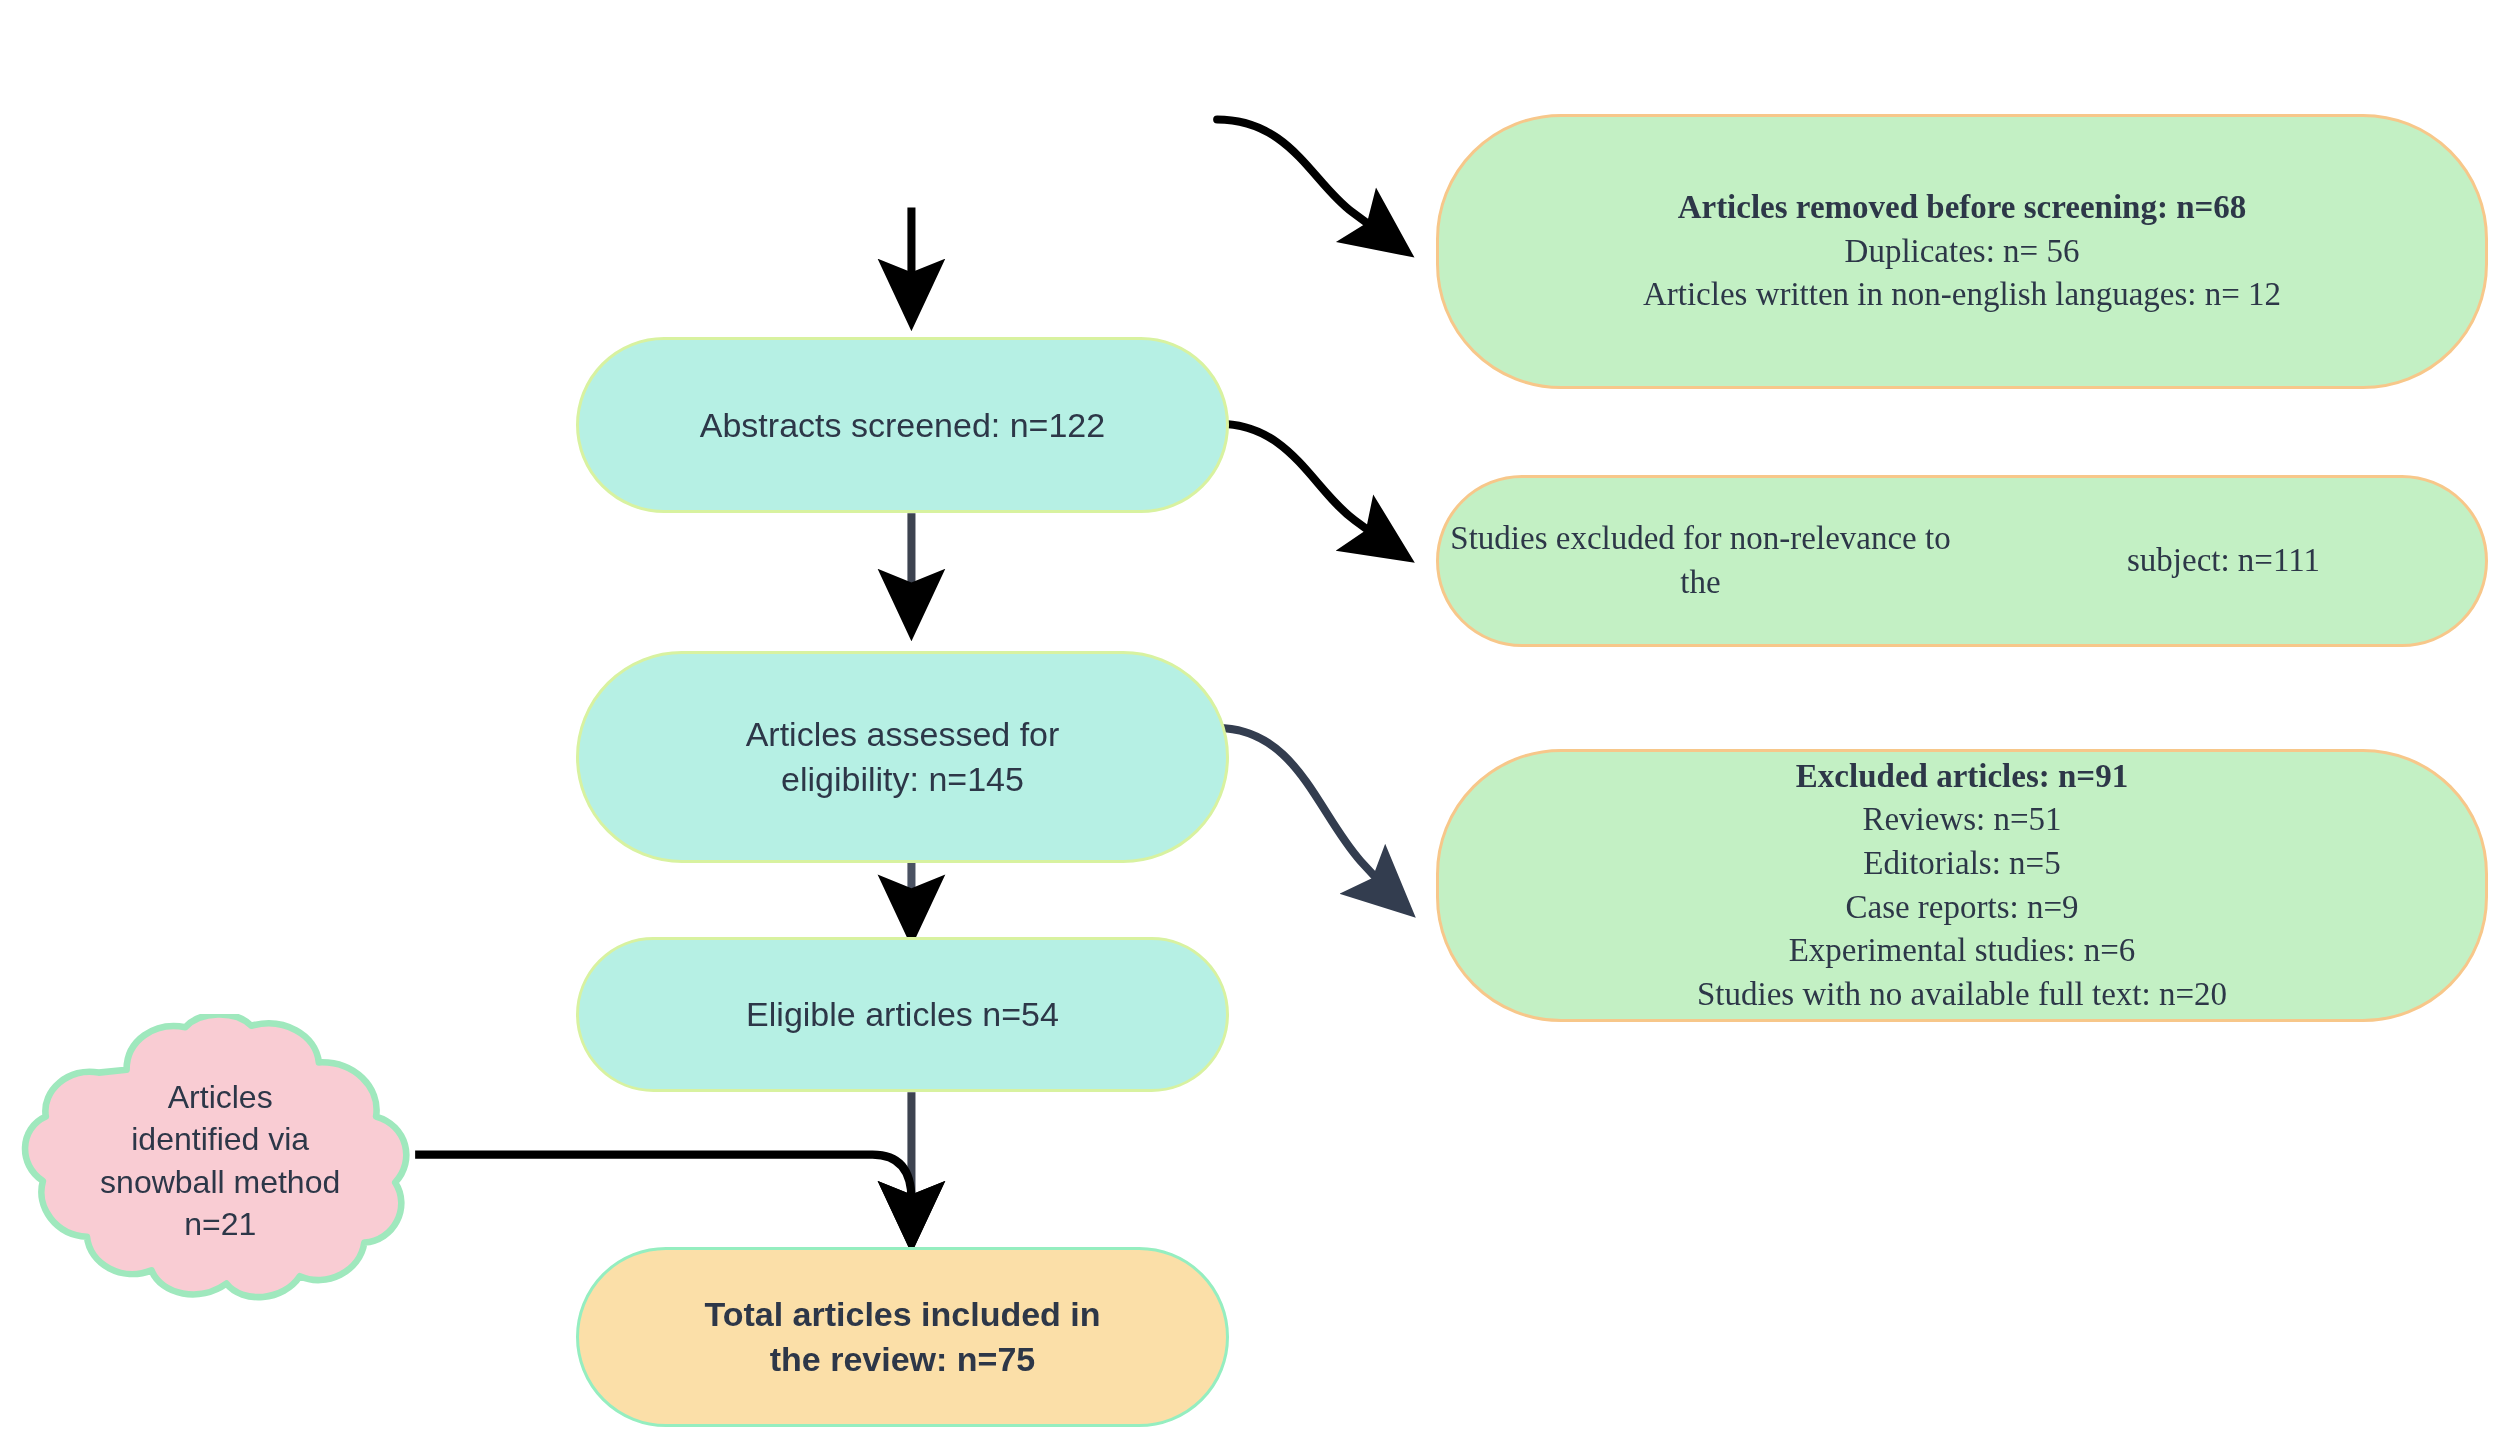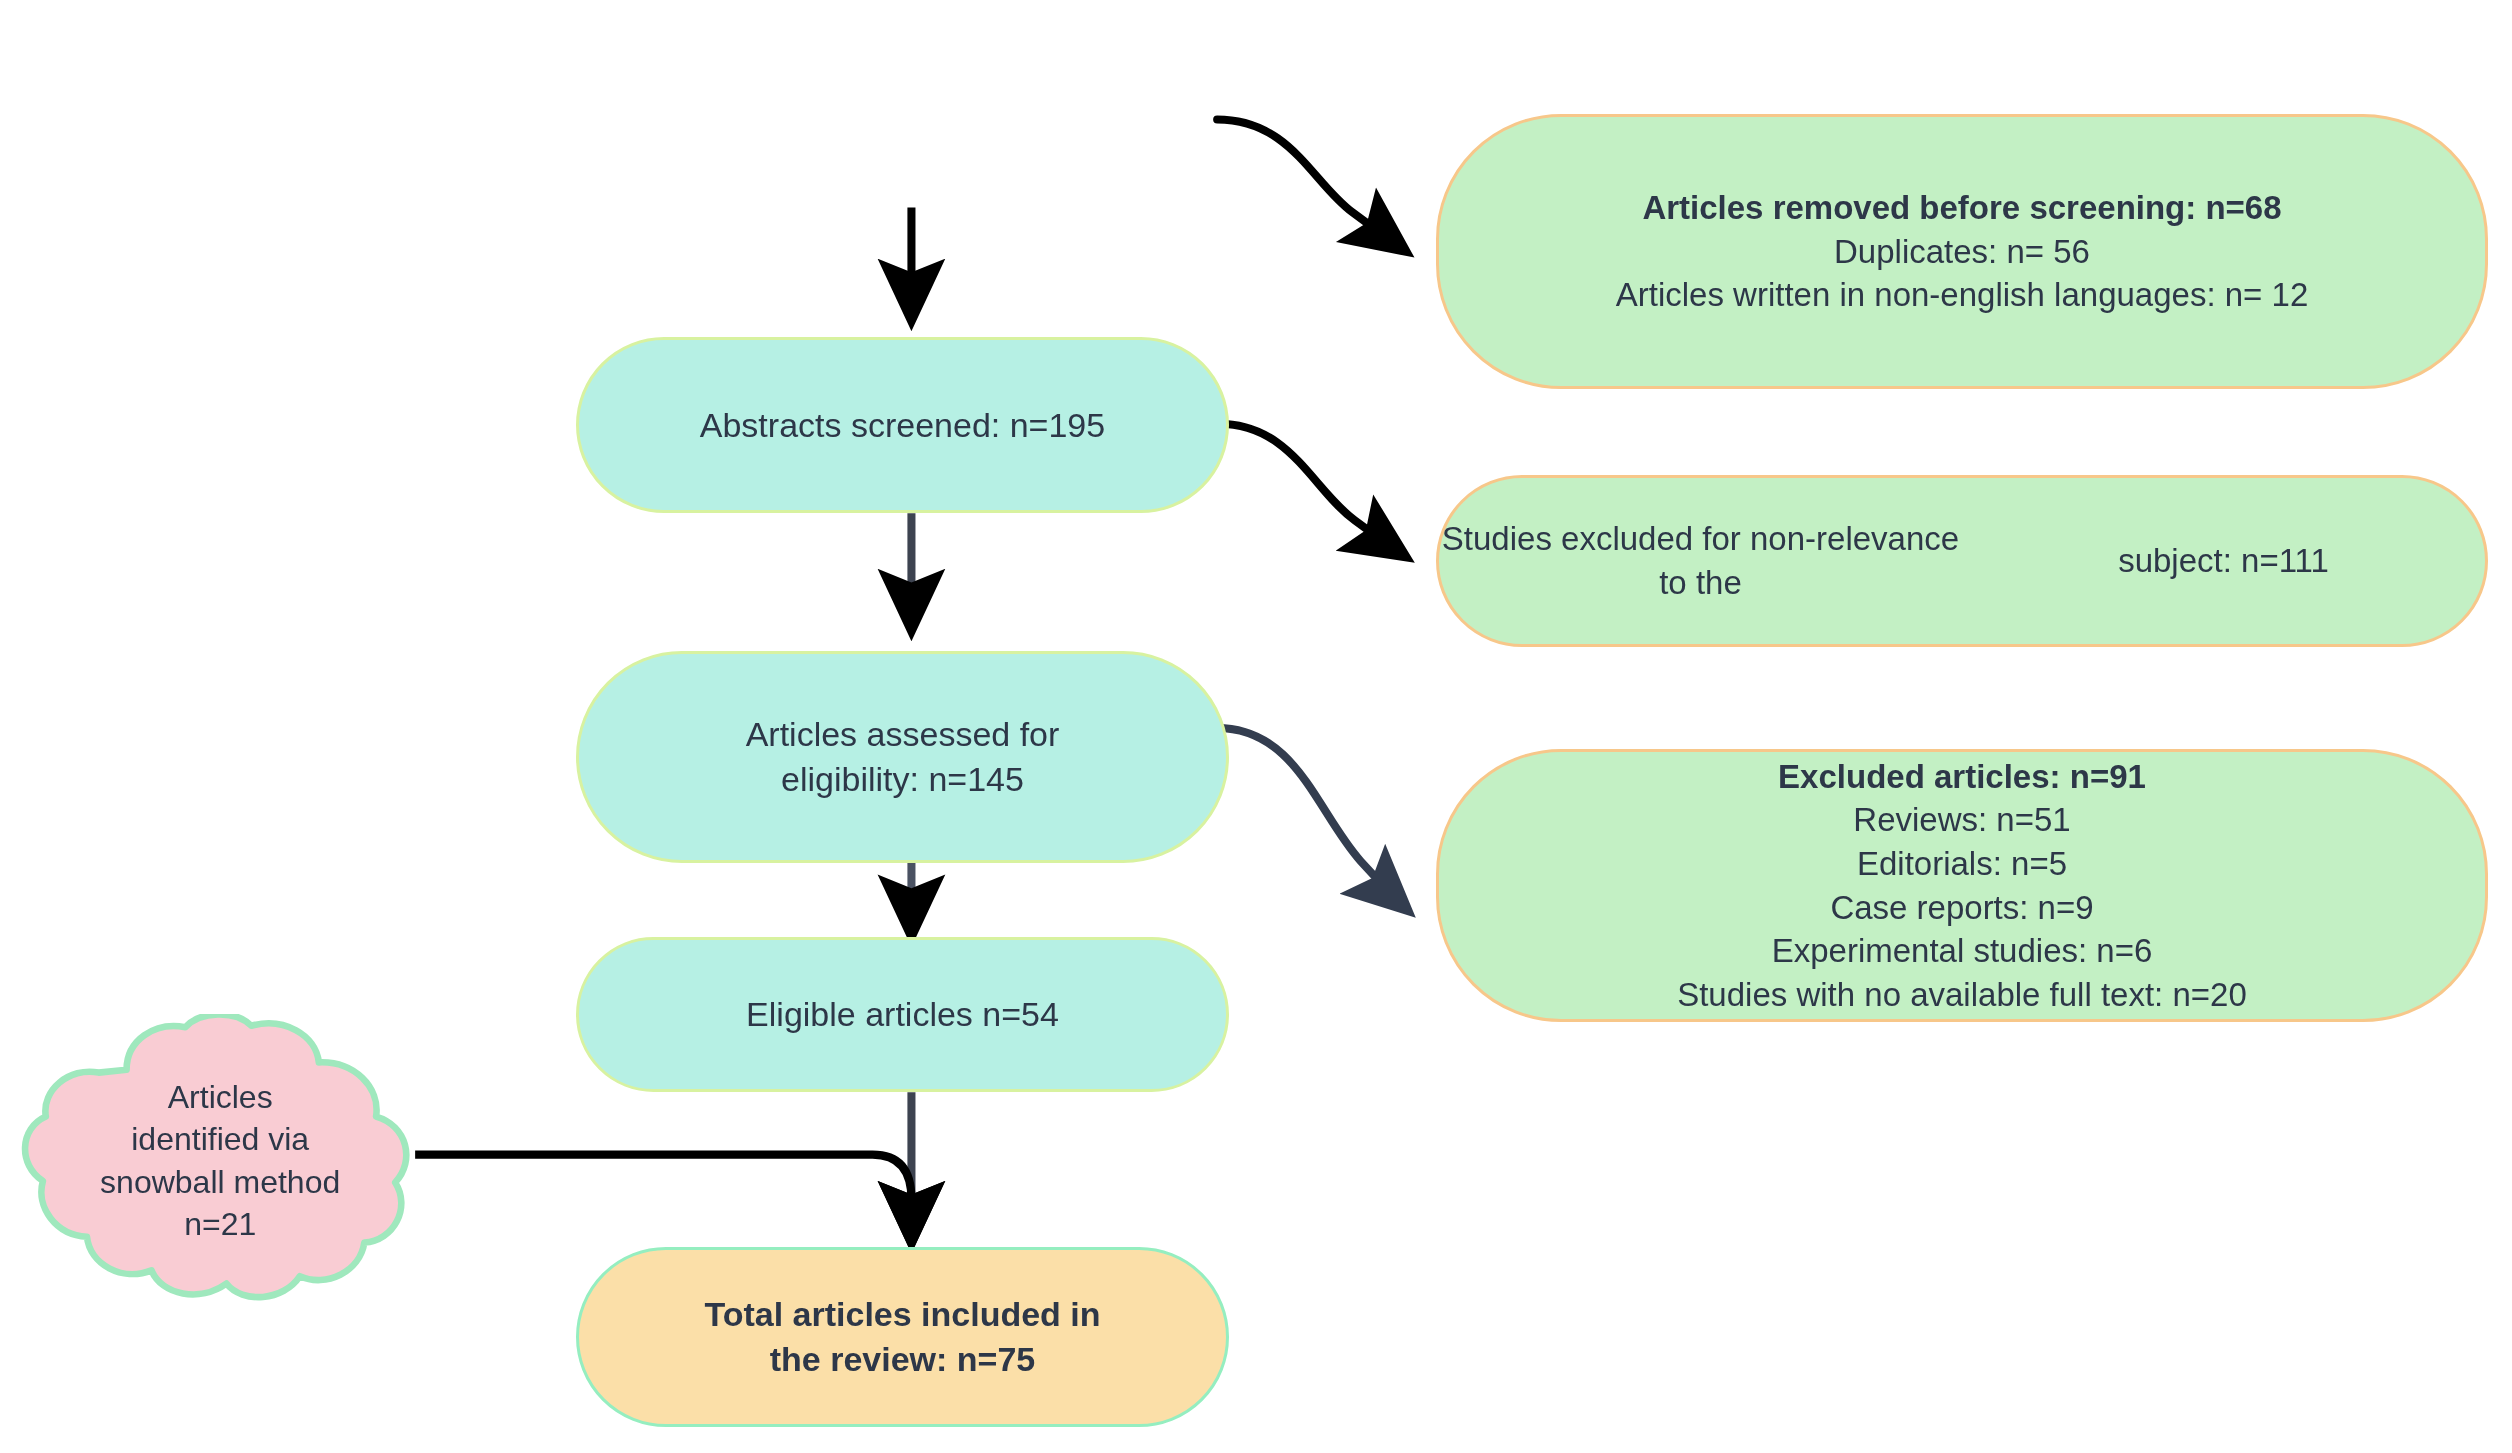--- a/index.html
+++ b/index.html
@@ -61,20 +61,21 @@
     font-weight: normal;
   }
 
   
   .n-green {
     background: #c3f0c4;
     border: 3.7px solid #f7c78a;
     border-radius: 125px;
     font-size: 33px;
     font-weight: normal;
+    font-family: Liberation Serif, serif;
   }
   .n-green .hdr {
     font-weight: bold;
     display: block;
   }
 
   
   .n-cloud {
     background: transparent;
     border: none;
@@ -131,21 +132,21 @@
   </svg>
 
 
   <div class="node n-green" style="left:1436px; top:114px; width:1052px; height:275px; flex-direction:column;">
     <span class="txt hdr">Articles removed before screening: n=68</span>
     <span class="txt">Duplicates: n= 56</span>
     <span class="txt">Articles written in non-english languages: n= 12</span>
   </div>
 
   <div class="node n-teal" style="left:576px; top:337px; width:653px; height:176px;">
-    <span class="txt">Abstracts screened: n=195</span>
+    <span class="txt">Abstracts screened: n=122</span>
   </div>
 
   <div class="node n-green" style="left:1436px; top:475px; width:1052px; height:172px; flex-direction:row;">
     <span class="txt">Studies excluded for non-relevance to the</span>
     <span class="txt">subject: n=111</span>
   </div>
 
   <div class="node n-teal" style="left:576px; top:651px; width:653px; height:212px;">
     <span class="txt">Articles assessed for
 eligibility: n=145</span>

